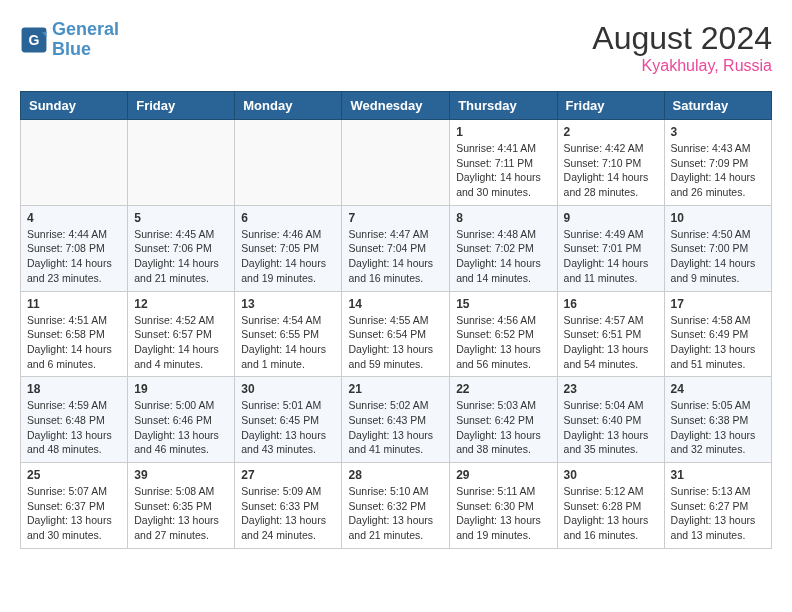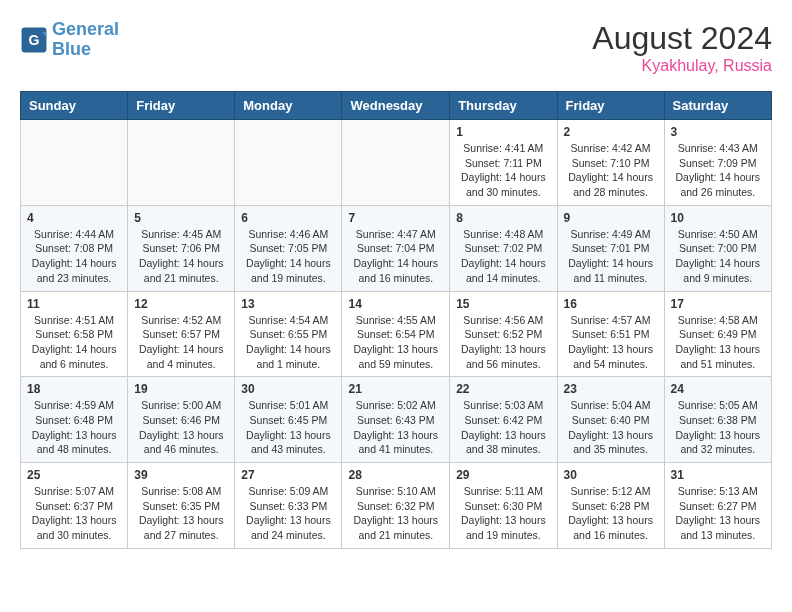--- a/index.html
+++ b/index.html
@@ -82,21 +82,20 @@
     .day-num {
       font-weight: bold;
       font-size: 12px;
       margin-bottom: 2px;
       display: block;
     }
     .day-info {
       font-size: 10.5px;
       line-height: 1.4;
       color: #333;
-      text-align: center;
     }
   </style>
 </head>
 <body>
 
 <div class="header">
   <div class="logo">
     <svg class="logo-icon" viewBox="0 0 36 36">
       <rect x="2" y="2" width="32" height="32" rx="4" fill="#2a6496"></rect>
       <text x="18" y="24" text-anchor="middle" fill="white" font-size="18" font-weight="bold" font-family="Arial">G</text>

